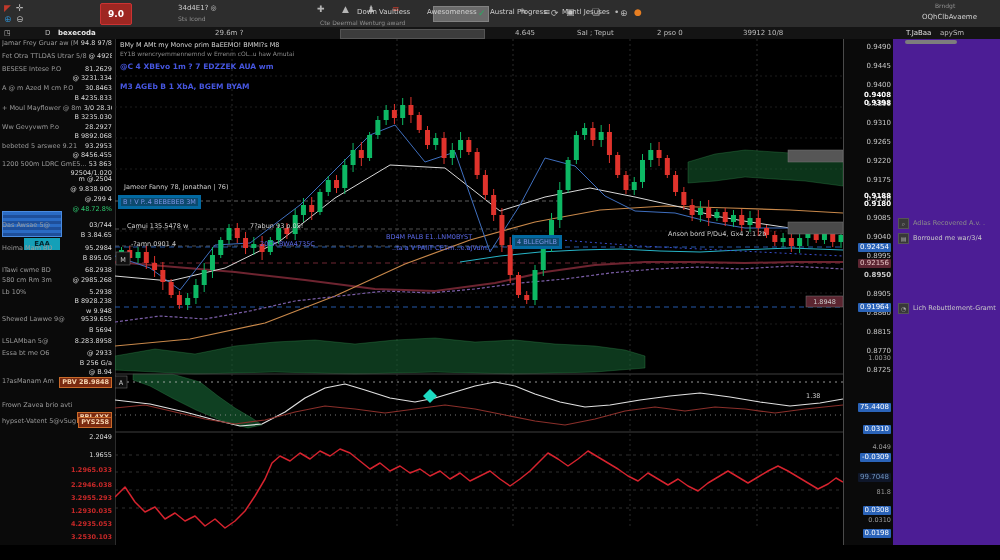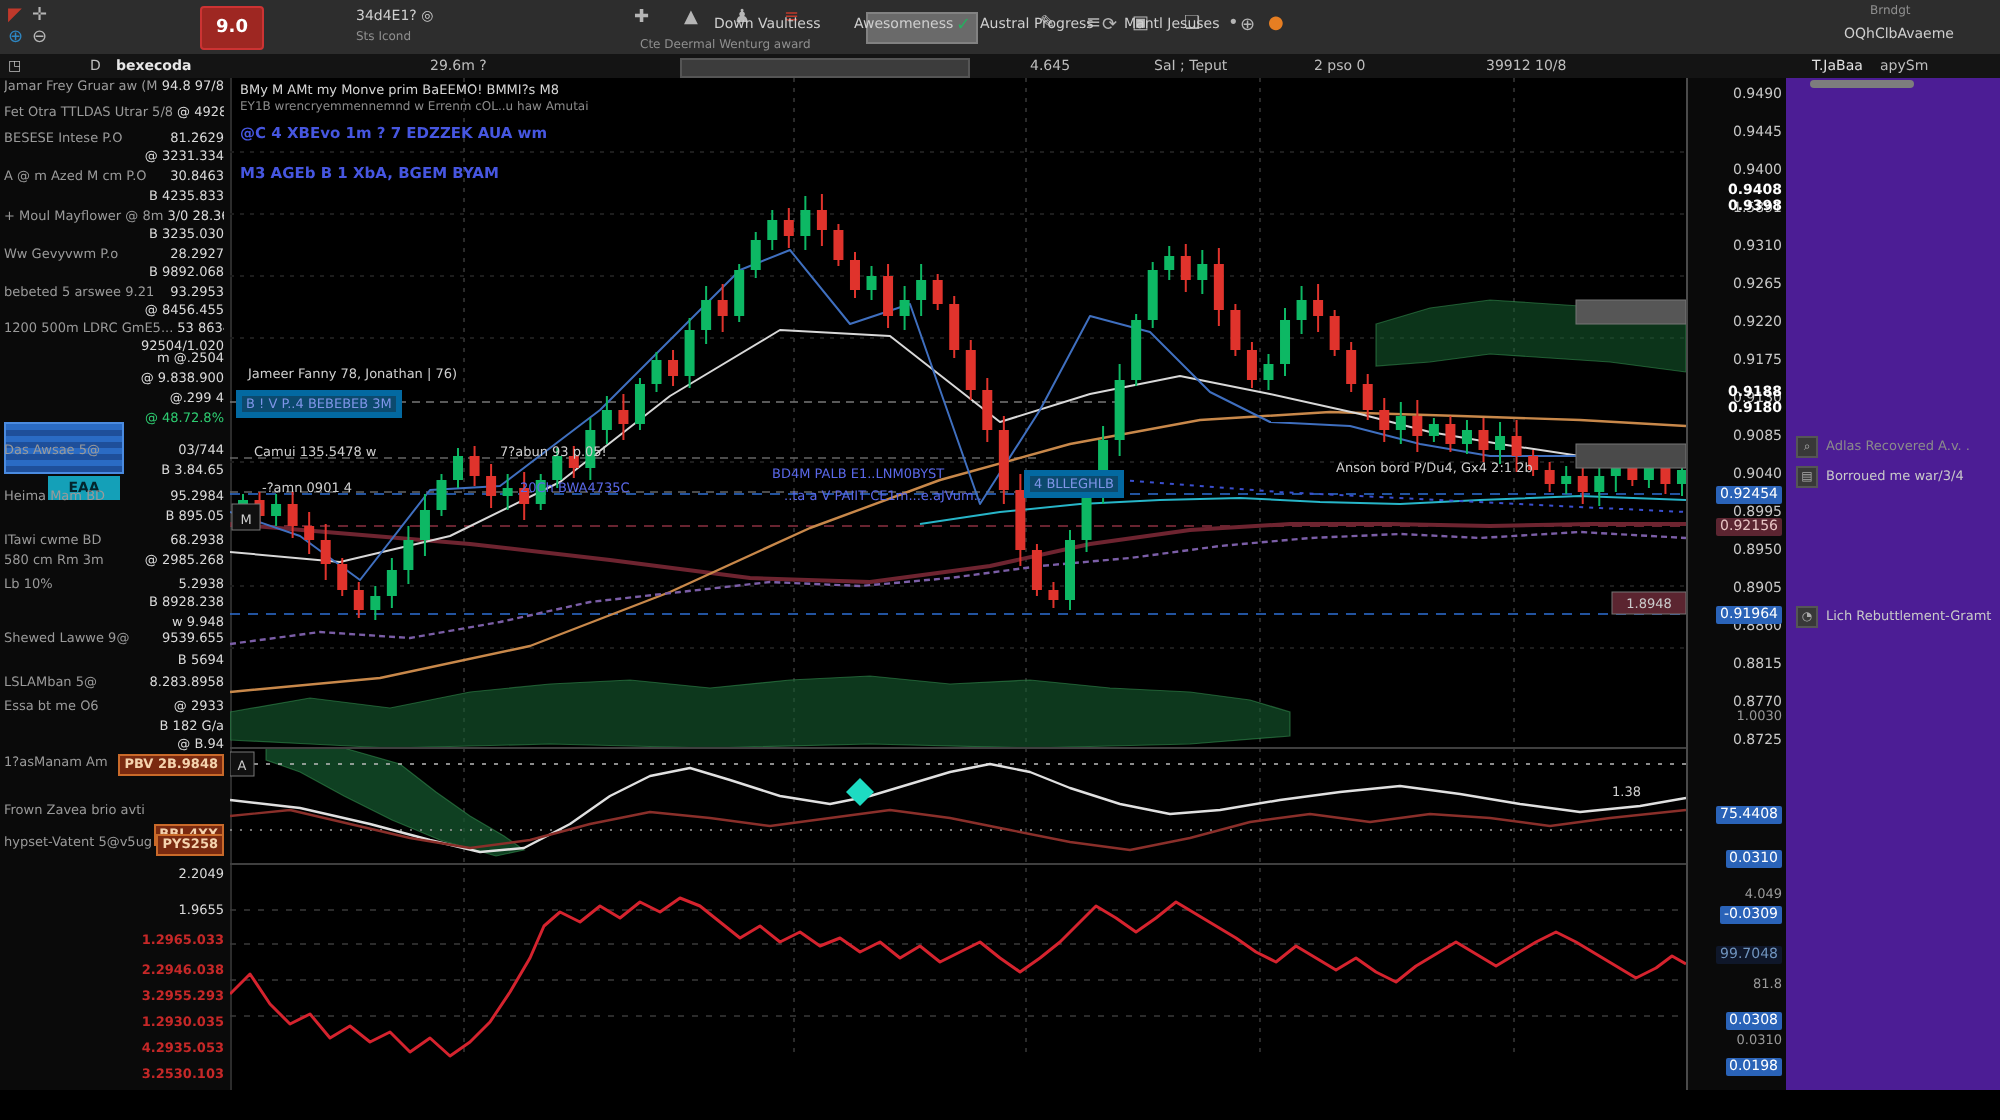--- a/index.html
+++ b/index.html
@@ -233,21 +233,21 @@
       <div class="wrow " style="top: 298px;">
         <span>LSLAMban 5@</span>
         <span class="wv">8.283.8958</span>
       </div>
       <div class="wrow " style="top: 310px;">
         <span>Essa bt me O6</span>
         <span class="wv">@ 2933</span>
       </div>
       <div class="wrow " style="top: 320px;">
         <span></span>
-        <span class="wv">B 182 G/a</span>
+        <span class="wv">B 256 G/a</span>
       </div>
       <div class="wrow " style="top: 329px;">
         <span></span>
         <span class="wv">@ B.94</span>
       </div>
       <div class="wrow orange" style="top: 338px;">
         <span>1?asManam Am</span>
         <span class="wv">PBV 2B.9848</span>
       </div>
       <div class="wrow orange" style="top: 362px; flex-direction: column;">
@@ -543,21 +543,21 @@
       <div class="ax" style="top: 42px;">0.9400</div>
       <div class="ax" style="top: 61px;">1.5891</div>
       <div class="ax" style="top: 80px;">0.9310</div>
       <div class="ax" style="top: 99px;">0.9265</div>
       <div class="ax" style="top: 118px;">0.9220</div>
       <div class="ax" style="top: 137px;">0.9175</div>
       <div class="ax" style="top: 156px;">0.9130</div>
       <div class="ax" style="top: 175px;">0.9085</div>
       <div class="ax" style="top: 194px;">0.9040</div>
       <div class="ax" style="top: 213px;">0.8995</div>
-      <div class="ax" style="top: 232px;">0.8950</div>
+      <div class="ax" style="top: 232px; font-weight: bold;">0.8950</div>
       <div class="ax" style="top: 251px;">0.8905</div>
       <div class="ax" style="top: 270px;">0.8860</div>
       <div class="ax" style="top: 289px;">0.8815</div>
       <div class="ax" style="top: 308px;">0.8770</div>
       <div class="ax" style="top: 327px;">0.8725</div>
       <div class="ax bold" style="top: 52px;">0.9408</div>
       <div class="ax bold" style="top: 60px;">0.9398</div>
       <div class="ax bold" style="top: 153px;">0.9188</div>
       <div class="ax bold" style="top: 161px;">0.9180</div>
       <div class="ax blue" style="top: 204px;">0.92454</div>

